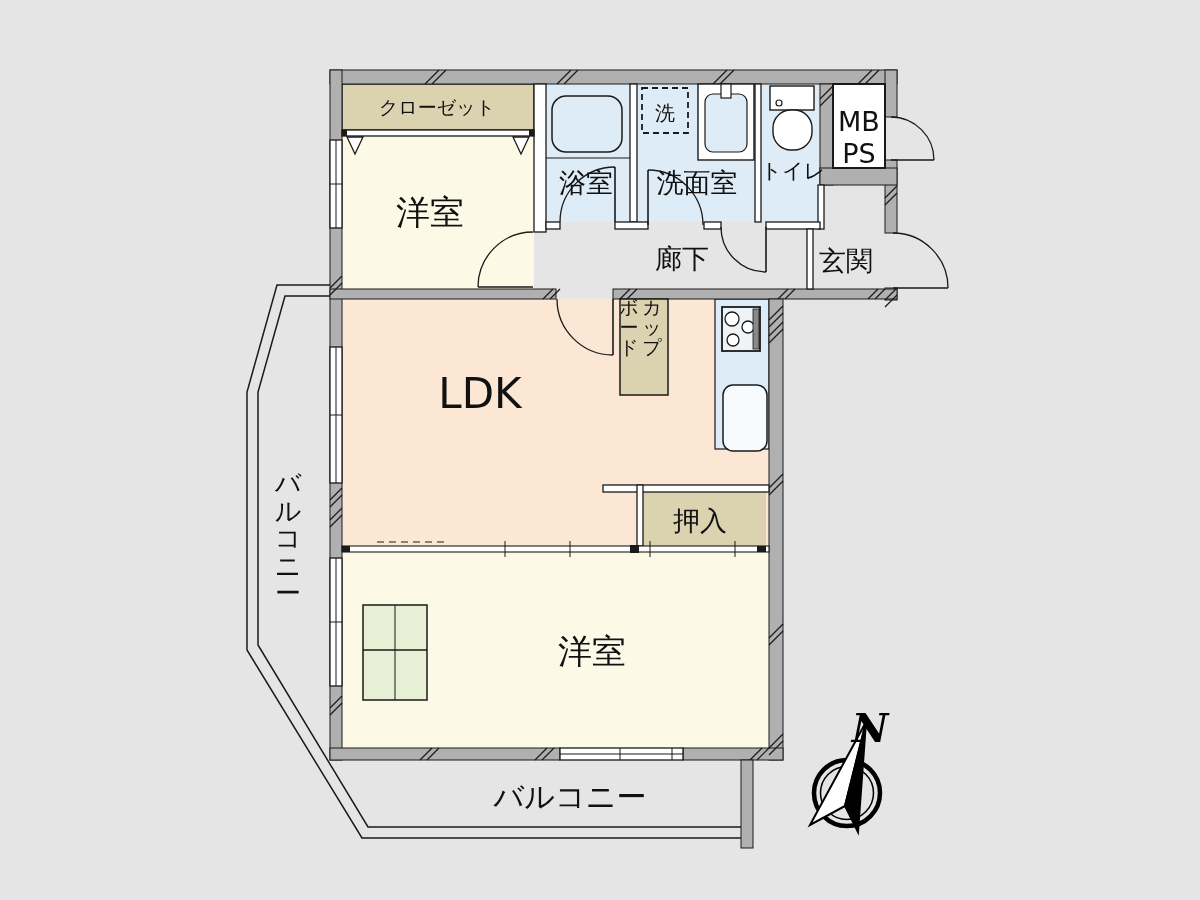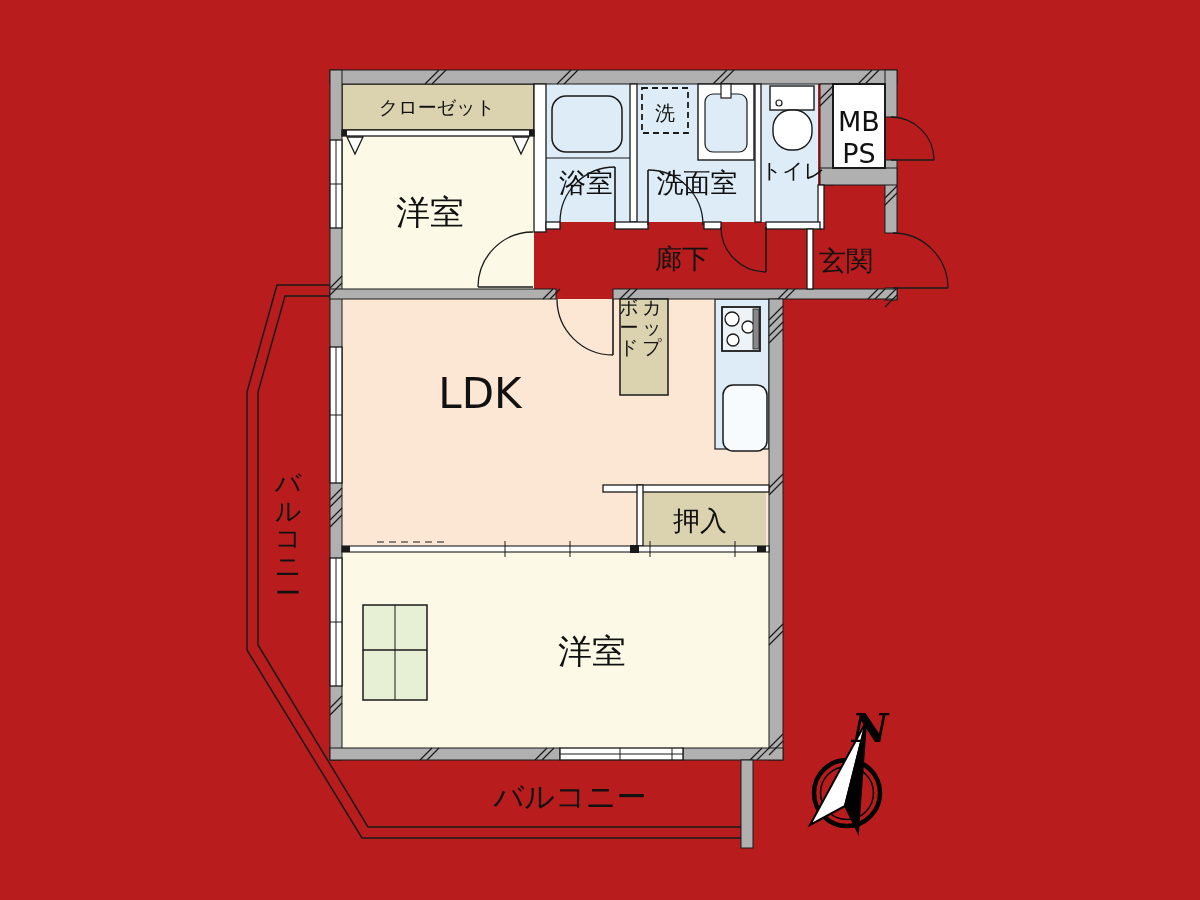--- a/index.html
+++ b/index.html
@@ -1,16 +1,16 @@
 <!DOCTYPE html>
 <html><head>
 <meta charset="utf-8">
 <style>
   html,body{margin:0;padding:0;background:#fff;}
-  #stage{position:relative;width:1200px;height:900px;background:#b91c1c;overflow:hidden;}
+  #stage{position:relative;width:1200px;height:900px;background:#e5e5e5;overflow:hidden;}
   svg{display:block;}
   .wall{fill:#b0b0b0;stroke:#1a1a1a;stroke-width:1;}
   .thin{fill:#ffffff;stroke:#1a1a1a;stroke-width:1.3;}
   .ln{stroke:#1a1a1a;fill:none;}
   .door{stroke:#1a1a1a;stroke-width:1.3;fill:none;}
   .leaf{stroke:#1a1a1a;stroke-width:1.6;fill:none;}
   .hatchln{stroke:#1a1a1a;stroke-width:1.2;}
   .txt{fill:#111;font-family:"DejaVu Sans","Liberation Sans",sans-serif;}
   .serif{font-family:"DejaVu Serif","Liberation Serif",serif;}
   .fix{stroke:#1a1a1a;stroke-width:1.5;}

